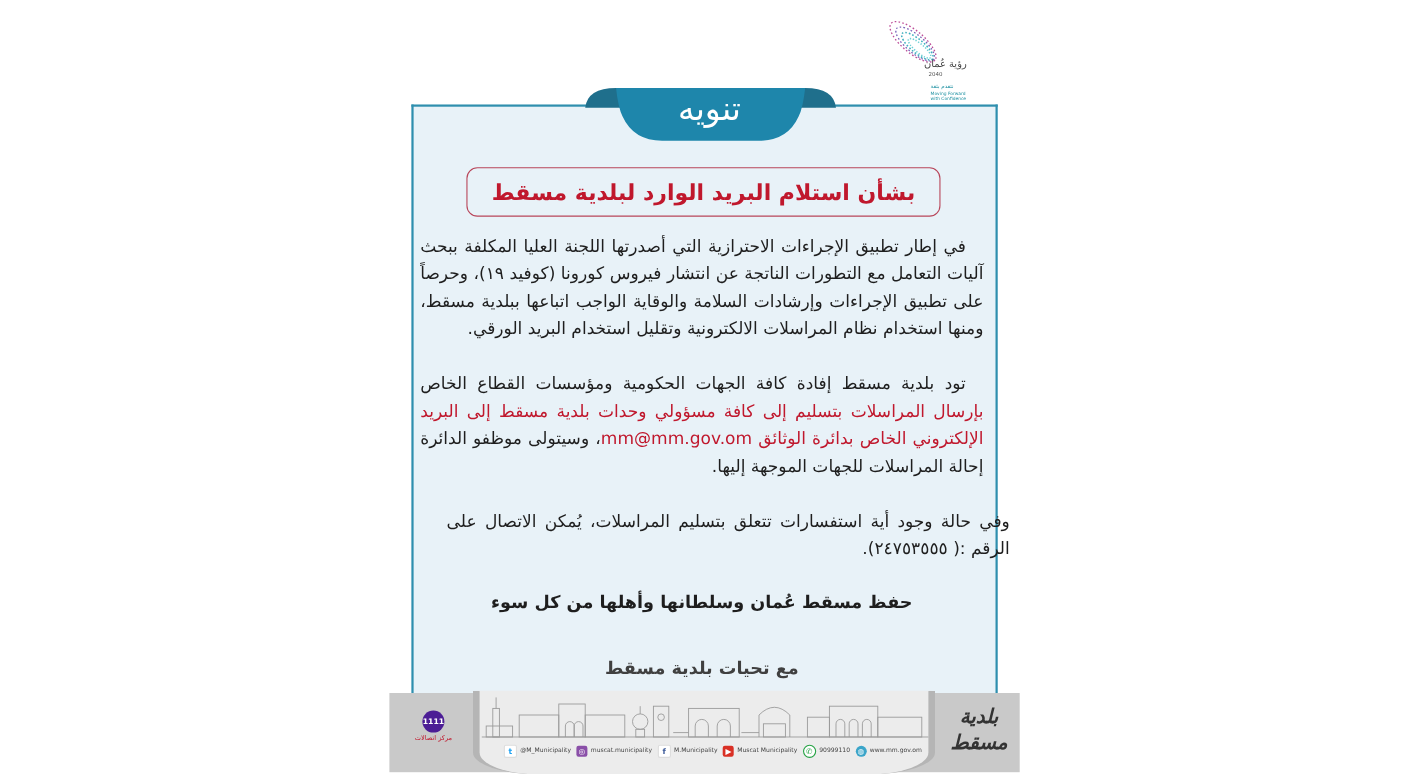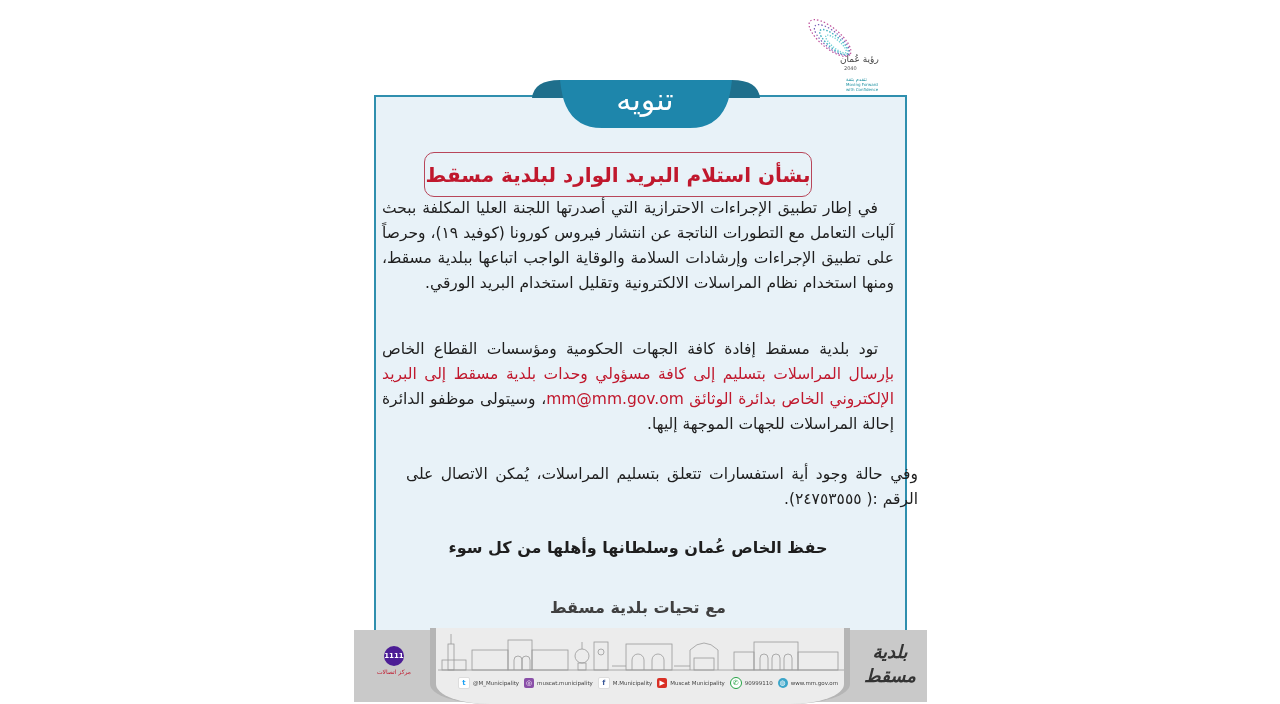--- a/index.html
+++ b/index.html
@@ -19,31 +19,31 @@
       position: absolute; left: 374px; top: 95px; width: 533px; height: 545px;
       background: #e8f2f8; border: 2px solid #2f8fae; border-bottom: none; box-sizing: border-box;
     }
     .ribbon { position: absolute; left: 530px; top: 78px; width: 232px; height: 52px; }
     .ribbon-label {
       position: absolute; left: 565px; top: 78px; width: 160px; height: 44px;
       text-align: center; color: #ffffff; font-weight: normal; font-size: 30px; line-height: 44px;
       direction: rtl; font-family: "DejaVu Sans", sans-serif;
     }
     .subject-box {
-      position: absolute; left: 424px; top: 152px; width: 388px; height: 45px;
+      position: absolute; left: 424px; top: 152px; width: 431px; height: 45px;
       border: 1.5px solid #b8465a; border-radius: 10px; box-sizing: border-box;
       display: flex; align-items: center; justify-content: center;
     }
     .subject-text { color: #c0182d; font-weight: bold; font-size: 20px; direction: rtl; }
 
     .para {
       position: absolute; left: 382px; width: 512px; direction: rtl; text-align: justify;
       font-size: 15.5px; line-height: 25px; color: #1e1e1e;
     }
-    .para.p1 { top: 196px; }
+    .para.p1 { top: 212px; }
     .para.p2 { top: 337px; }
     .para.p3 { top: 462px; margin-left: 24px; }
     .red { color: #c0182d; }
     .indent { display: inline-block; width: 16px; }
 
     .closing {
       position: absolute; left: 382px; width: 512px; text-align: center; direction: rtl;
       font-weight: bold; font-size: 16px;
     }
     .closing.c1 { top: 538px; color: #1e1e1e; }
@@ -122,21 +122,21 @@
 </div>
 
 <div class="para p2">
   <span class="indent"></span><span>تود بلدية مسقط إفادة كافة الجهات الحكومية ومؤسسات القطاع الخاص </span><span class="red">بإرسال المراسلات بتسليم إلى كافة مسؤولي وحدات بلدية مسقط إلى البريد الإلكتروني الخاص بدائرة الوثائق  mm@mm.gov.om</span><span>، وسيتولى موظفو الدائرة إحالة المراسلات للجهات الموجهة إليها.</span>
 </div>
 
 <div class="para p3">
   <span>وفي حالة وجود أية استفسارات تتعلق بتسليم المراسلات، يُمكن الاتصال على الرقم :( ٢٤٧٥٣٥٥٥).</span>
 </div>
 
-<div class="closing c1">حفظ الخاص عُمان وسلطانها وأهلها من كل سوء</div>
+<div class="closing c1">حفظ مسقط عُمان وسلطانها وأهلها من كل سوء</div>
 <div class="closing c2">مع تحيات بلدية مسقط</div>
 
 <div class="footer">
   <div class="callcenter">
     <div class="cc-badge">1111</div>
     <div class="cc-line1">مركز اتصالات</div>
     <div class="cc-line2">مسقط</div>
     <div class="cc-line3">نسمع.. لنخدمكم</div>
   </div>
 

